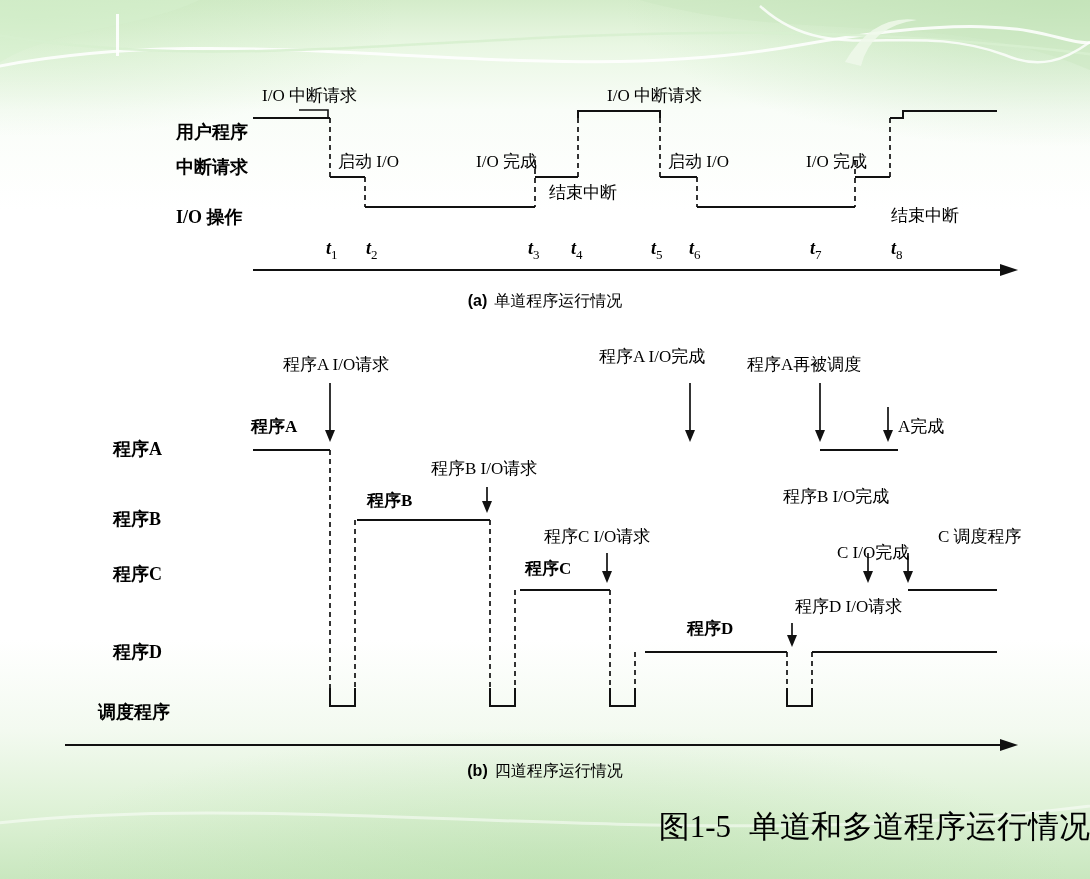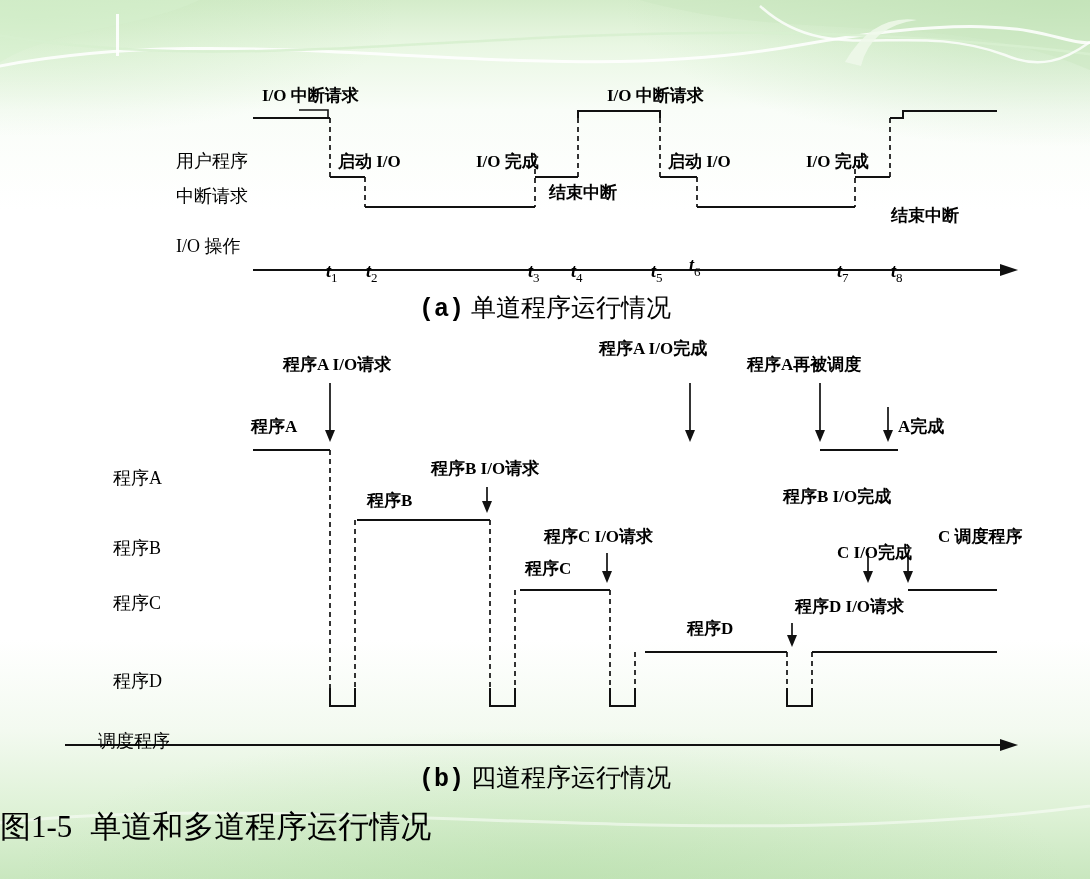--- a/index.html
+++ b/index.html
@@ -8,29 +8,29 @@
     background:
       radial-gradient(ellipse 620px 210px at 97% 0%, rgba(168,214,156,.55), transparent 70%),
       radial-gradient(ellipse 520px 170px at 3% 2%, rgba(190,228,178,.45), transparent 70%),
       radial-gradient(ellipse 700px 200px at 50% 100%, rgba(178,220,165,.45), transparent 75%),
       linear-gradient(180deg,#d4ecca 0px,#e9f7e3 45px,#f9fdf8 110px,#ffffff 210px,#ffffff 640px,#f3faf0 730px,#ddf1d5 815px,#c9e7bf 879px);
     font-family:"Liberation Serif","DejaVu Serif",serif;
   }
   svg.layer{position:absolute;left:0;top:0;}
   .lbl{position:absolute;white-space:nowrap;color:#000;line-height:1.2;
        font-family:"Liberation Serif","DejaVu Serif",serif;}
-  .ann{font-size:17px;font-weight:700;}
-  .rowlbl{font-size:18px;font-weight:400;margin-top:29px;}
+  .ann{font-size:17px;font-weight:400;}
+  .rowlbl{font-size:18px;font-weight:700;}
   .inl{font-size:17px;font-weight:700;}
-  .tick{font-size:18px;font-style:italic;font-weight:700;margin-top:23px;}
+  .tick{font-size:18px;font-style:italic;font-weight:700;}
   .tick sub{font-size:13px;font-style:normal;font-weight:400;}
-  .caption{position:absolute;left:0;width:100%;text-align:center;font-size:25px;color:#000;
-           font-family:Liberation Mono, monospace;}
+  .caption{position:absolute;left:0;width:100%;text-align:center;font-size:16px;color:#000;
+           font-family:Liberation Sans, sans-serif;}
   .caption .pfx{font-weight:700;margin-right:7px;}
-  .title{position:absolute;left:0;width:100%;text-align:left;font-size:31px;color:#000;
+  .title{position:absolute;left:0;width:100%;text-align:right;font-size:31px;color:#000;
          font-family:"Liberation Serif","DejaVu Serif",serif;}
   .title .pfx{margin-right:18px;}
 </style>
 </head>
 <body>
 
 <div class="slide">
 
   <svg class="layer" width="1090" height="879" viewBox="0 0 1090 879" aria-hidden="true">
     <path d="M640 0 C 800 45, 950 8, 1090 70 L1090 0 Z" fill="#cbe8c1" opacity="0.5"></path>
@@ -146,36 +146,36 @@
     <span class="lbl ann" style="left:607px;top:86px">I/O 中断请求</span>
     <span class="lbl ann" style="left:668px;top:152px">启动  I/O</span>
     <span class="lbl ann" style="left:806px;top:152px">I/O 完成</span>
     <span class="lbl ann" style="left:891px;top:206px">结束中断</span>
 
     <span class="lbl tick" style="left:326px;top:238px"><i>t</i><sub>1</sub></span>
     <span class="lbl tick" style="left:366px;top:238px"><i>t</i><sub>2</sub></span>
     <span class="lbl tick" style="left:528px;top:238px"><i>t</i><sub>3</sub></span>
     <span class="lbl tick" style="left:571px;top:238px"><i>t</i><sub>4</sub></span>
     <span class="lbl tick" style="left:651px;top:238px"><i>t</i><sub>5</sub></span>
-    <span class="lbl tick" style="left:689px;top:232px"><i>t</i><sub>6</sub></span>
-    <span class="lbl tick" style="left:837px;top:238px"><i>t</i><sub>7</sub></span>
+    <span class="lbl tick" style="left:689px;top:238px"><i>t</i><sub>6</sub></span>
+    <span class="lbl tick" style="left:810px;top:238px"><i>t</i><sub>7</sub></span>
     <span class="lbl tick" style="left:891px;top:238px"><i>t</i><sub>8</sub></span>
 
     <div class="caption" style="top:291px">
       <span class="pfx">(a)</span><span>单道程序运行情况</span>
     </div>
 
     <span class="lbl rowlbl" style="left:113px;top:439px">程序A</span>
     <span class="lbl rowlbl" style="left:113px;top:509px">程序B</span>
     <span class="lbl rowlbl" style="left:113px;top:564px">程序C</span>
     <span class="lbl rowlbl" style="left:113px;top:642px">程序D</span>
     <span class="lbl rowlbl" style="left:98px;top:702px">调度程序</span>
 
     <span class="lbl ann" style="left:283px;top:355px">程序A I/O请求</span>
-    <span class="lbl ann" style="left:599px;top:339px">程序A I/O完成</span>
+    <span class="lbl ann" style="left:599px;top:347px">程序A I/O完成</span>
     <span class="lbl ann" style="left:747px;top:355px">程序A再被调度</span>
     <span class="lbl inl" style="left:251px;top:417px">程序A</span>
     <span class="lbl ann" style="left:898px;top:417px">A完成</span>
     <span class="lbl ann" style="left:431px;top:459px">程序B I/O请求</span>
     <span class="lbl inl" style="left:367px;top:491px">程序B</span>
     <span class="lbl ann" style="left:783px;top:487px">程序B I/O完成</span>
     <span class="lbl ann" style="left:544px;top:527px">程序C I/O请求</span>
     <span class="lbl ann" style="left:837px;top:543px">C I/O完成</span>
     <span class="lbl ann" style="left:938px;top:527px">C 调度程序</span>
     <span class="lbl inl" style="left:525px;top:559px">程序C</span>

